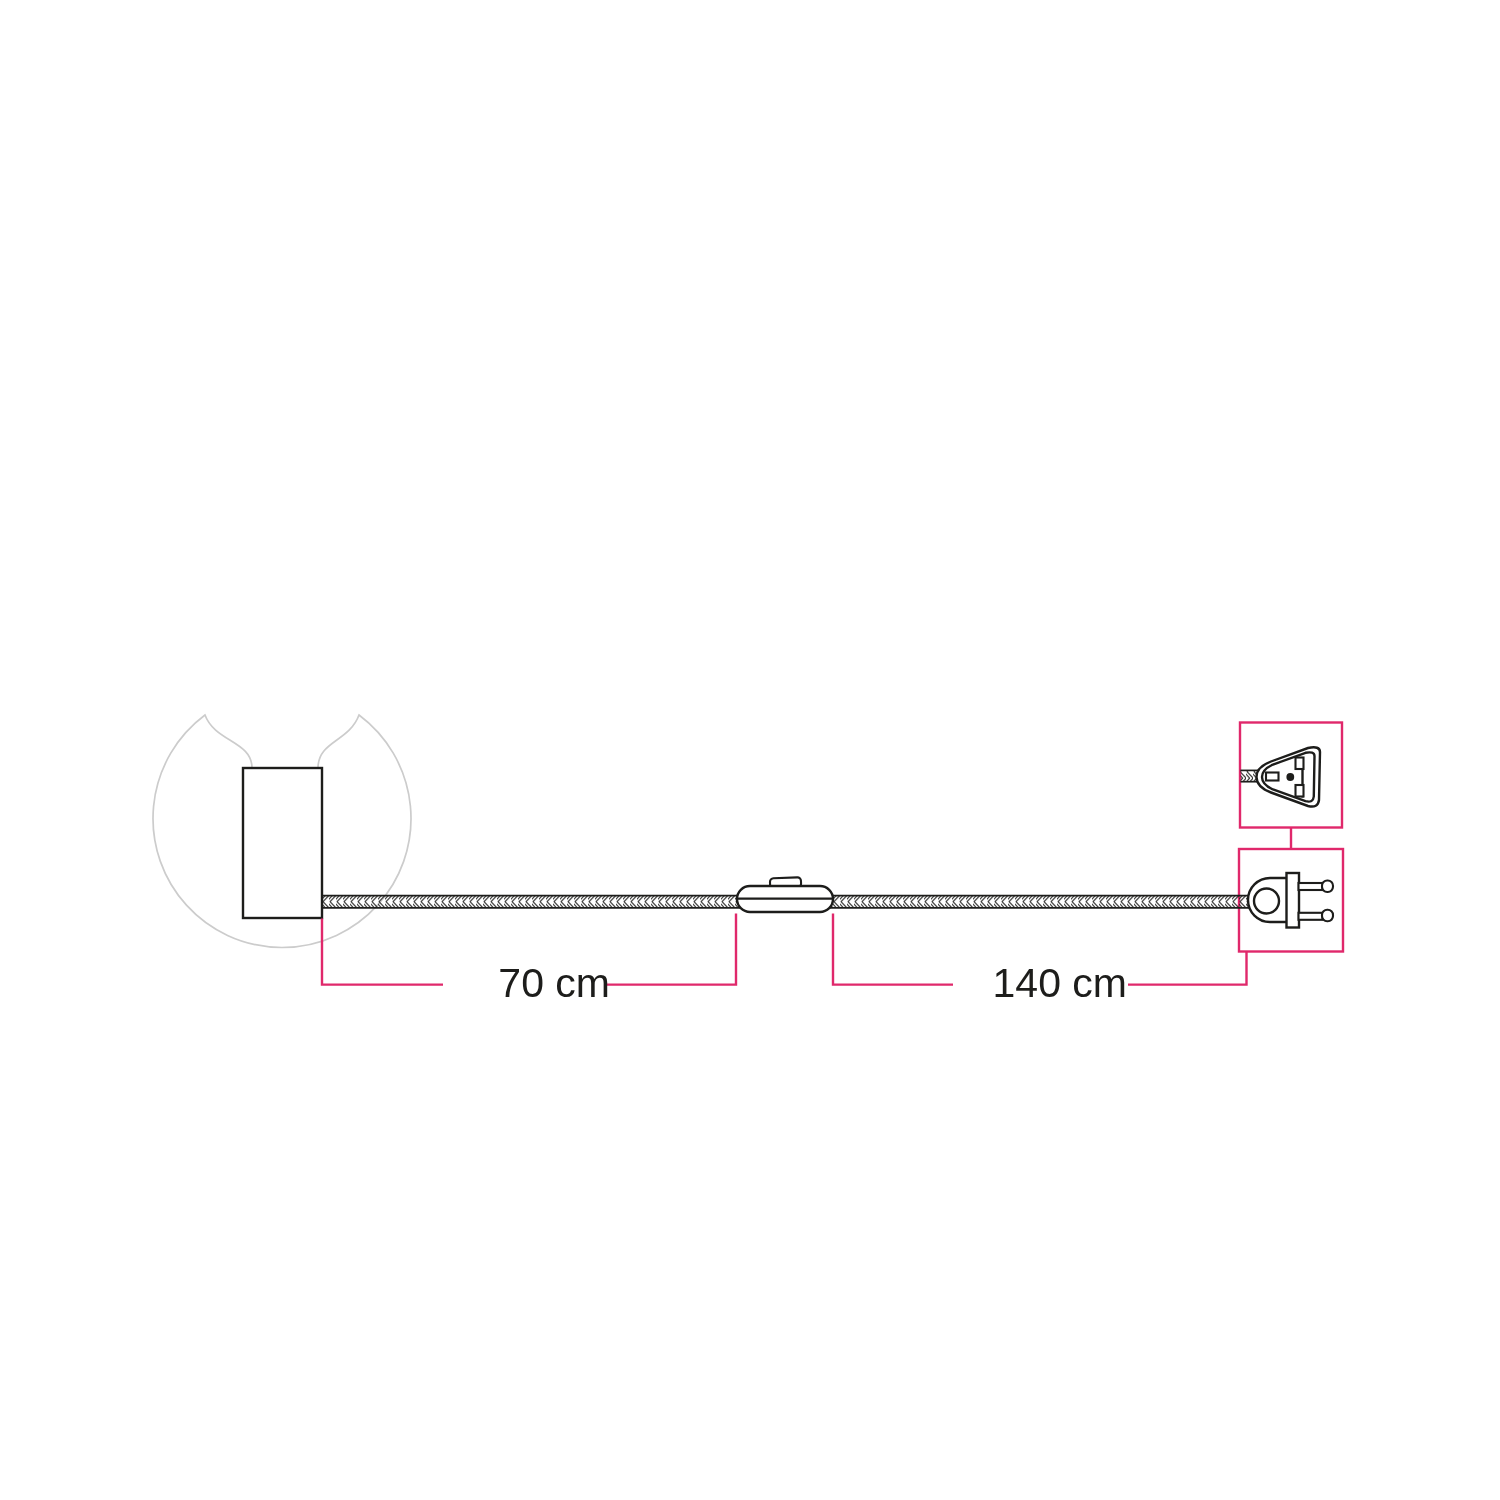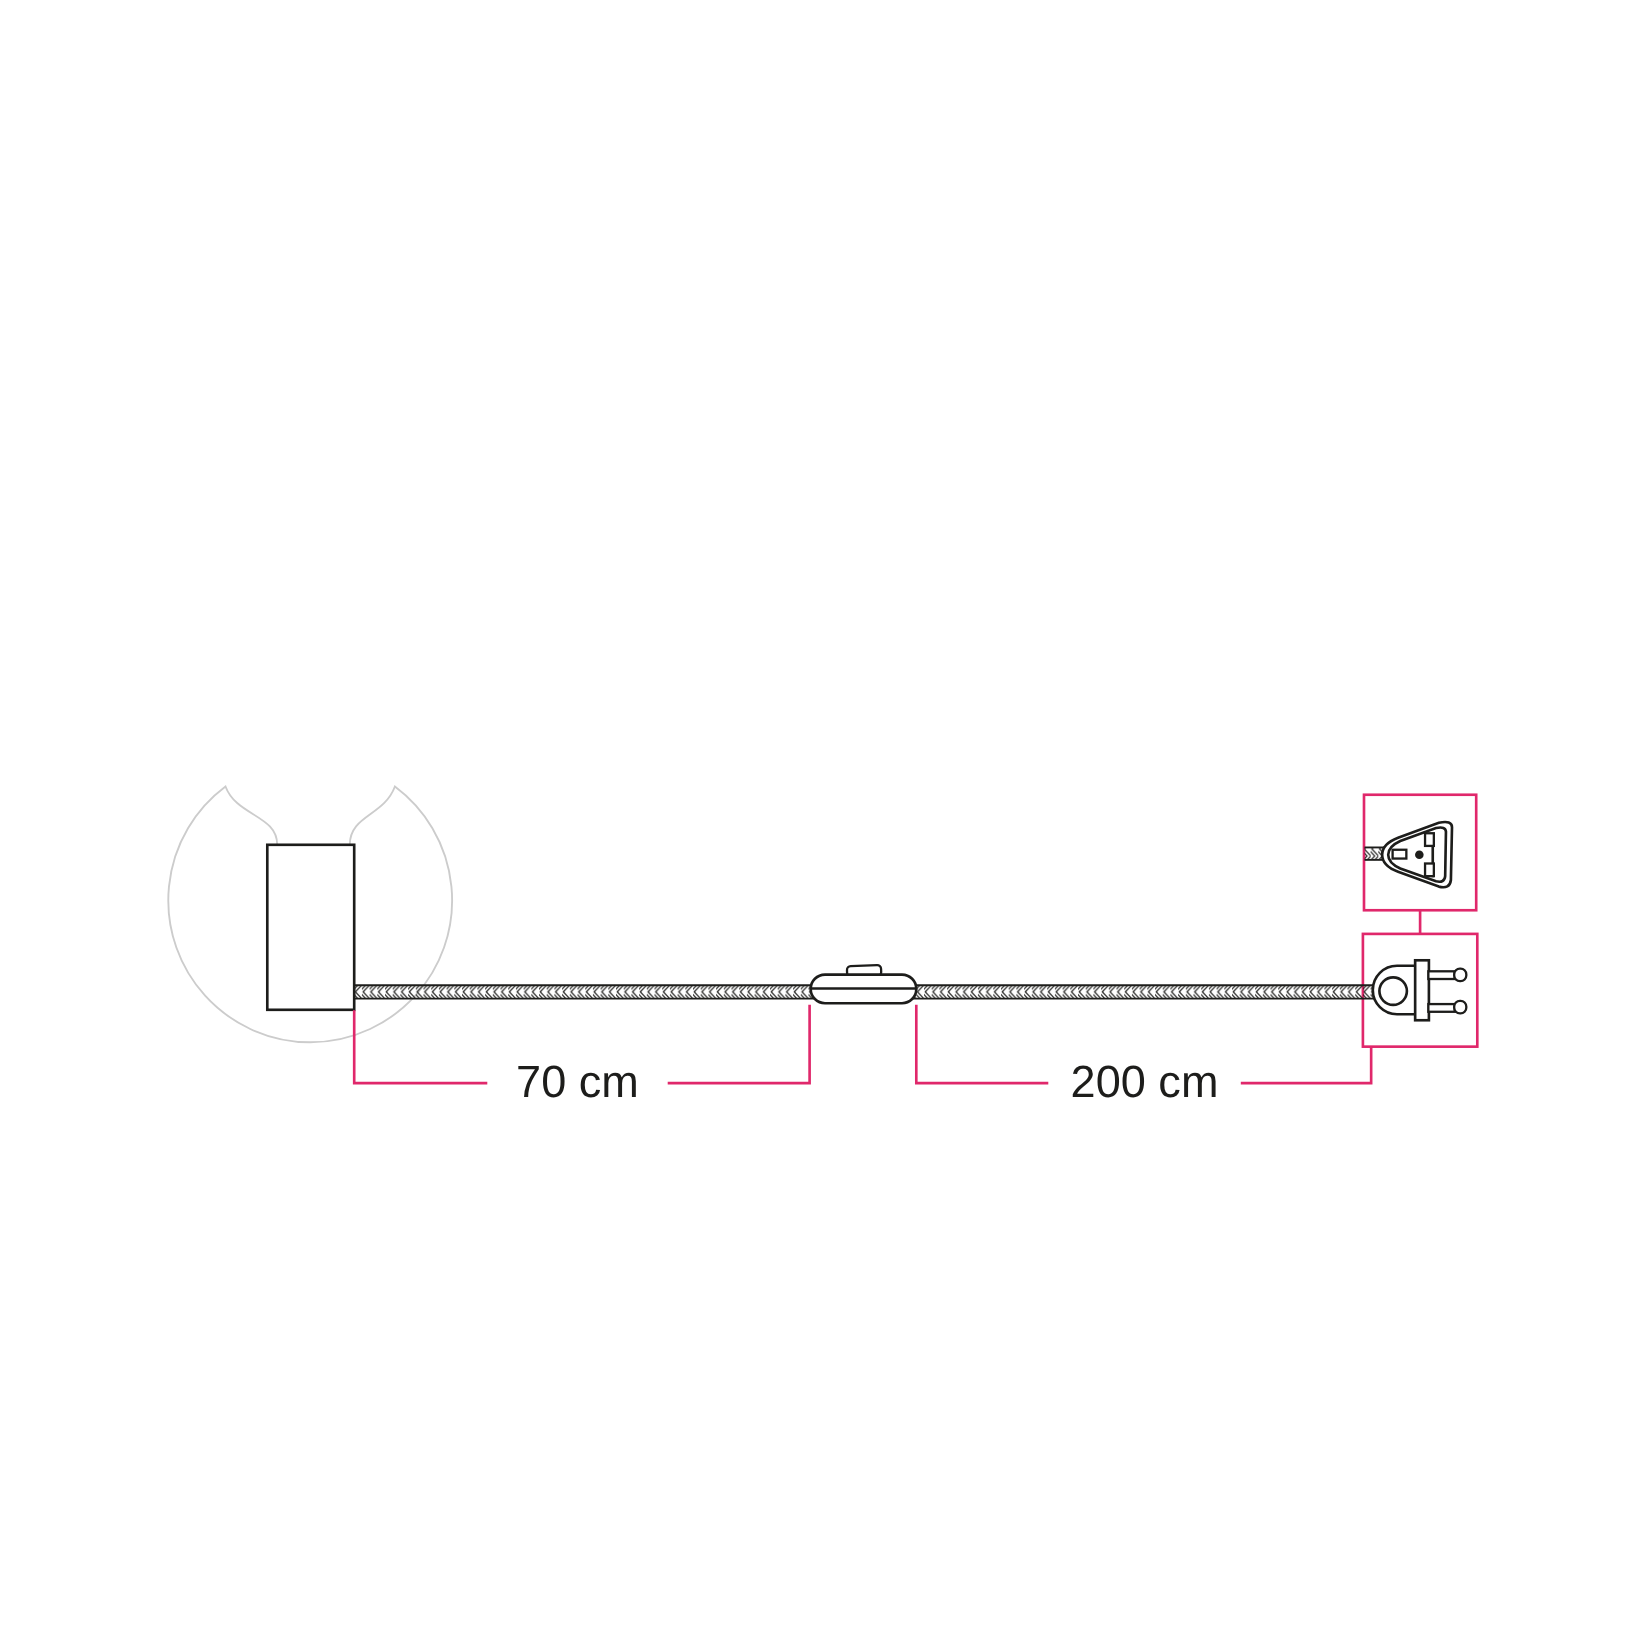--- a/index.html
+++ b/index.html
@@ -23,21 +23,21 @@
   .pink-ln{stroke:var(--accent);stroke-width:2.4;fill:none;stroke-miterlimit:4;}
   .cable-edge{stroke:var(--ink);stroke-width:1.7;fill:none;}
   .braid-ln{stroke:var(--ink);stroke-width:1.05;fill:none;}
   .dot{fill:var(--ink);stroke:none;}
   .dim-label{
     position:absolute;
     font-family:"Liberation Sans","DejaVu Sans",sans-serif;
     font-size:41px;
     line-height:43px;
     color:var(--ink);
-    text-align:center;
+    text-align:right;
     white-space:nowrap;
   }
   #dim-label-1{left:440px;top:962px;width:170px;}
   #dim-label-2{left:954px;top:962px;width:173px;}
 </style>
 </head>
 <body>
 
 <div class="canvas">
 
@@ -103,15 +103,15 @@
 
     <g>
       <path class="pink-ln" d="M322,918.5 L322,984.6 L443,984.6"></path>
       <path class="pink-ln" d="M607,984.6 L736,984.6 L736,913.5"></path>
       <path class="pink-ln" d="M833,913.5 L833,984.6 L953,984.6"></path>
       <path class="pink-ln" d="M1128,984.6 L1246.5,984.6 L1246.5,951.5"></path>
     </g>
   </svg>
 
   <div id="dim-label-1" class="dim-label">70 cm</div>
-  <div id="dim-label-2" class="dim-label">200 cm</div>
+  <div id="dim-label-2" class="dim-label">140 cm</div>
 
 </div>
 
 </body></html>

